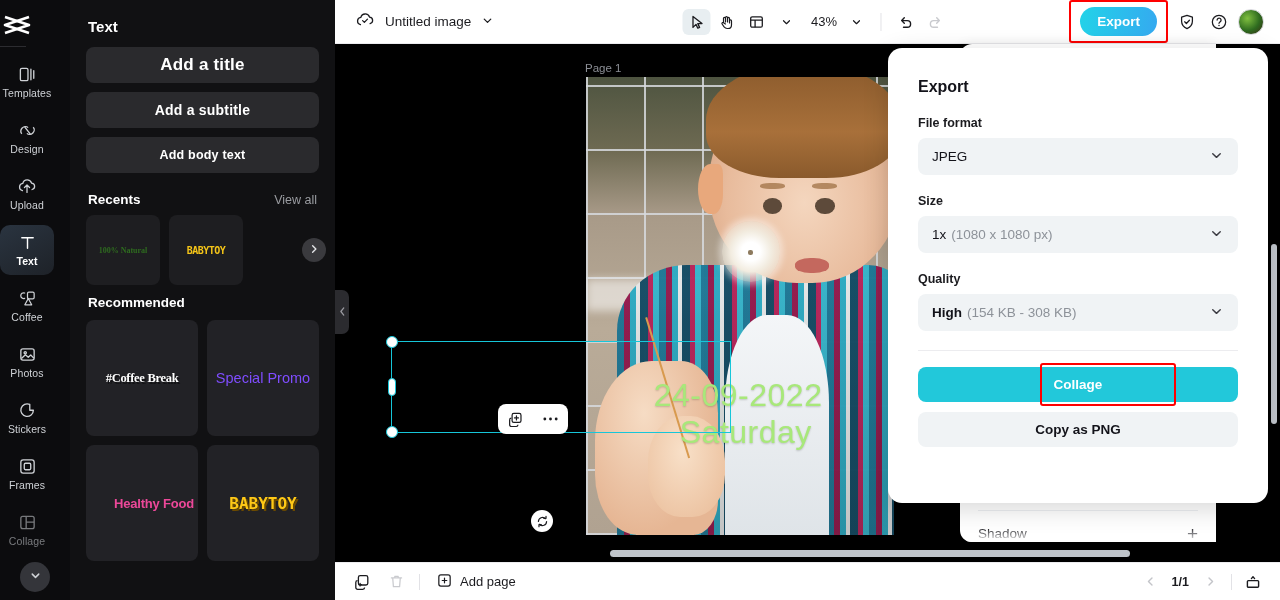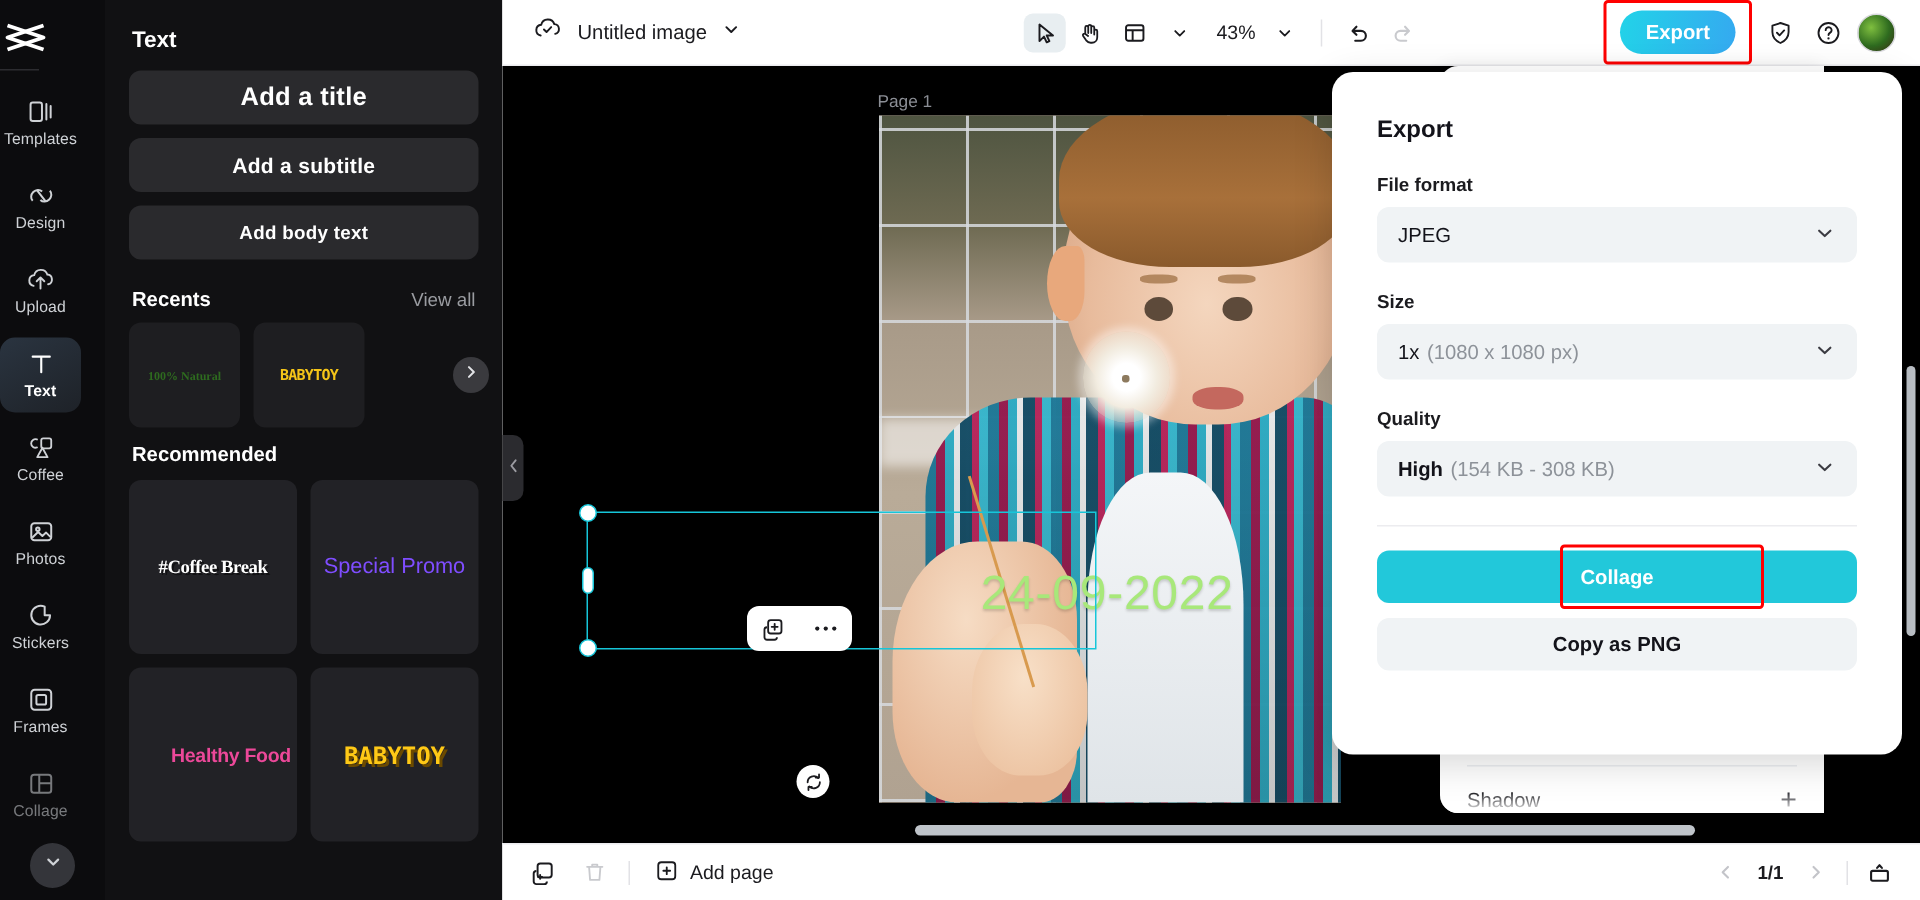--- a/index.html
+++ b/index.html
@@ -589,20 +589,21 @@
         <div class="eye-l"></div>
         <div class="eye-r"></div>
         <div class="mouth"></div>
         <div class="arm"></div>
         <div class="hand"></div>
         <div class="stem"></div>
         <div class="dandelion"></div>
 
         <div class="ov-text">
           <div>24-09-2022</div>
+          <div class="l2">Saturday</div>
         </div>
       </div>
 
       <div class="sel-box">
         <div class="hdl c tl"></div>
         <div class="hdl c bl"></div>
         <div class="hdl mid"></div>
       </div>
 
       <div class="float-tools">

